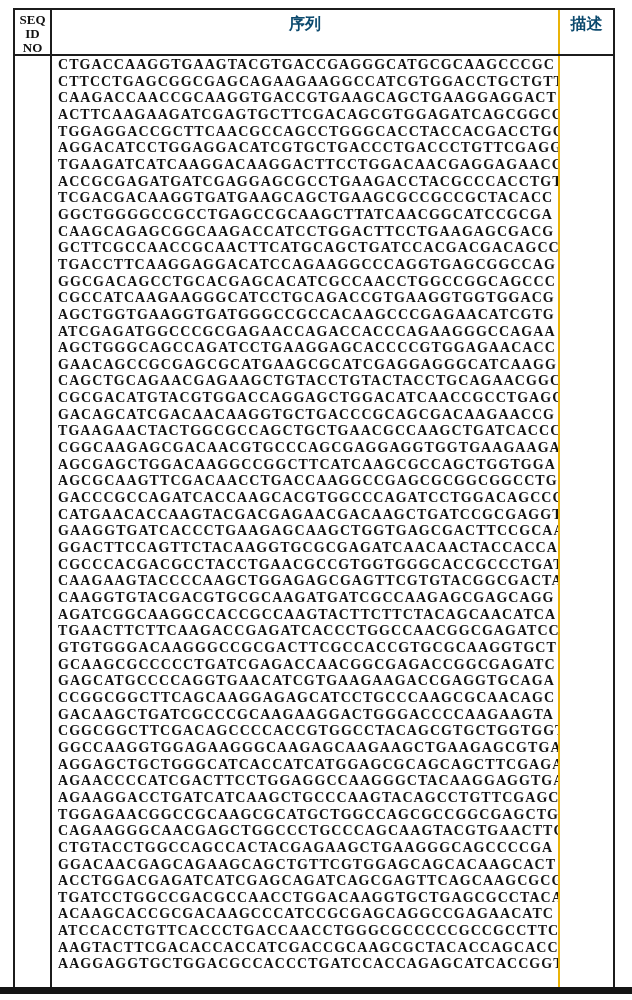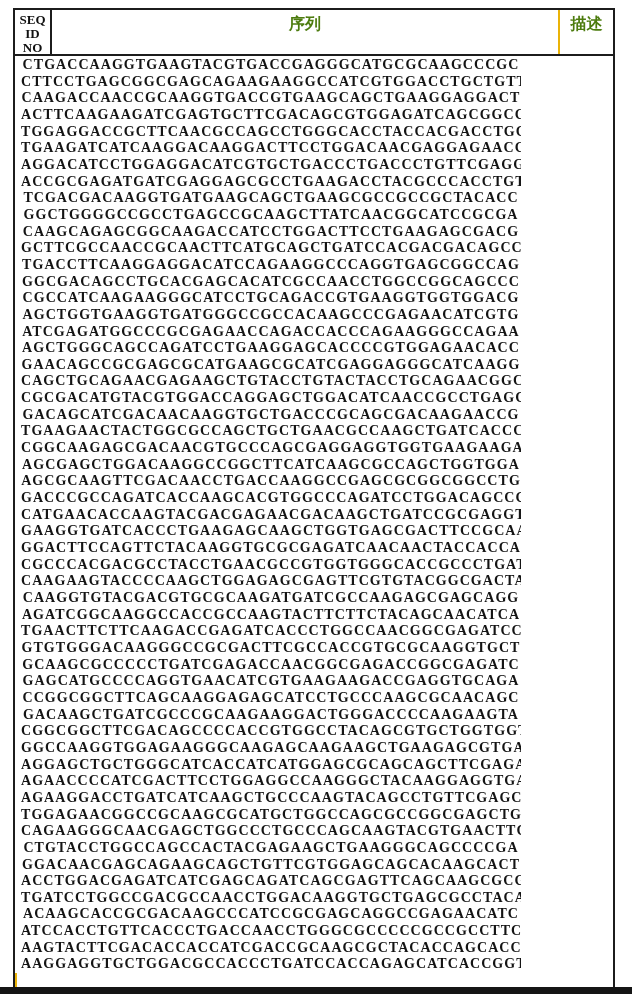--- a/index.html
+++ b/index.html
@@ -31,24 +31,23 @@
   }
   .thead {
     display: flex;
     flex-direction: row;
     height: 46px;
     border-bottom: 2px solid #1c1c1c;
     box-sizing: border-box;
   }
   .tbody {
     display: flex;
-    flex-direction: column;
+    flex-direction: row;
     flex: 1;
     box-sizing: border-box;
-    text-align: center;
   }
   .col-id {
     width: 37px;
     border-right: 2px solid #1c1c1c;
     box-sizing: border-box;
     flex: none;
   }
   .col-seq {
     width: 506px;
     box-sizing: border-box;
@@ -65,21 +64,21 @@
     line-height: 14px;
     text-align: center;
     padding-top: 3px;
     color: #111;
   }
   .hdr-cjk {
     font-weight: bold;
     font-size: 16px;
     text-align: center;
     padding-top: 4px;
-    color: #4d7c0f;
+    color: #0c4a6e;
   }
   .seq-cell {
     padding: 1px 0 0 6px;
     overflow: hidden;
   }
   .seq-line {
     font-weight: bold;
     font-size: 14px;
     line-height: 16.66px;
     letter-spacing: 1.05px;
@@ -117,22 +116,22 @@
     </div>
 
     <div class="tbody">
       <div class="col-id"></div>
       <div class="col-seq seq-cell">
           <div class="seq-line">CTGACCAAGGTGAAGTACGTGACCGAGGGCATGCGCAAGCCCGC</div>
           <div class="seq-line">CTTCCTGAGCGGCGAGCAGAAGAAGGCCATCGTGGACCTGCTGTT</div>
           <div class="seq-line">CAAGACCAACCGCAAGGTGACCGTGAAGCAGCTGAAGGAGGACT</div>
           <div class="seq-line">ACTTCAAGAAGATCGAGTGCTTCGACAGCGTGGAGATCAGCGGCG</div>
           <div class="seq-line">TGGAGGACCGCTTCAACGCCAGCCTGGGCACCTACCACGACCTGC</div>
+          <div class="seq-line">AGGACATCCTGGAGGACATCGTGCTGACCCTGACCCTGTTCGAGG</div>
           <div class="seq-line">TGAAGATCATCAAGGACAAGGACTTCCTGGACAACGAGGAGAACG</div>
-          <div class="seq-line">AGGACATCCTGGAGGACATCGTGCTGACCCTGACCCTGTTCGAGG</div>
           <div class="seq-line">ACCGCGAGATGATCGAGGAGCGCCTGAAGACCTACGCCCACCTGT</div>
           <div class="seq-line">TCGACGACAAGGTGATGAAGCAGCTGAAGCGCCGCCGCTACACC</div>
           <div class="seq-line">GGCTGGGGCCGCCTGAGCCGCAAGCTTATCAACGGCATCCGCGA</div>
           <div class="seq-line">CAAGCAGAGCGGCAAGACCATCCTGGACTTCCTGAAGAGCGACG</div>
           <div class="seq-line">GCTTCGCCAACCGCAACTTCATGCAGCTGATCCACGACGACAGCC</div>
           <div class="seq-line">TGACCTTCAAGGAGGACATCCAGAAGGCCCAGGTGAGCGGCCAG</div>
           <div class="seq-line">GGCGACAGCCTGCACGAGCACATCGCCAACCTGGCCGGCAGCCC</div>
           <div class="seq-line">CGCCATCAAGAAGGGCATCCTGCAGACCGTGAAGGTGGTGGACG</div>
           <div class="seq-line">AGCTGGTGAAGGTGATGGGCCGCCACAAGCCCGAGAACATCGTG</div>
           <div class="seq-line">ATCGAGATGGCCCGCGAGAACCAGACCACCCAGAAGGGCCAGAA</div>

